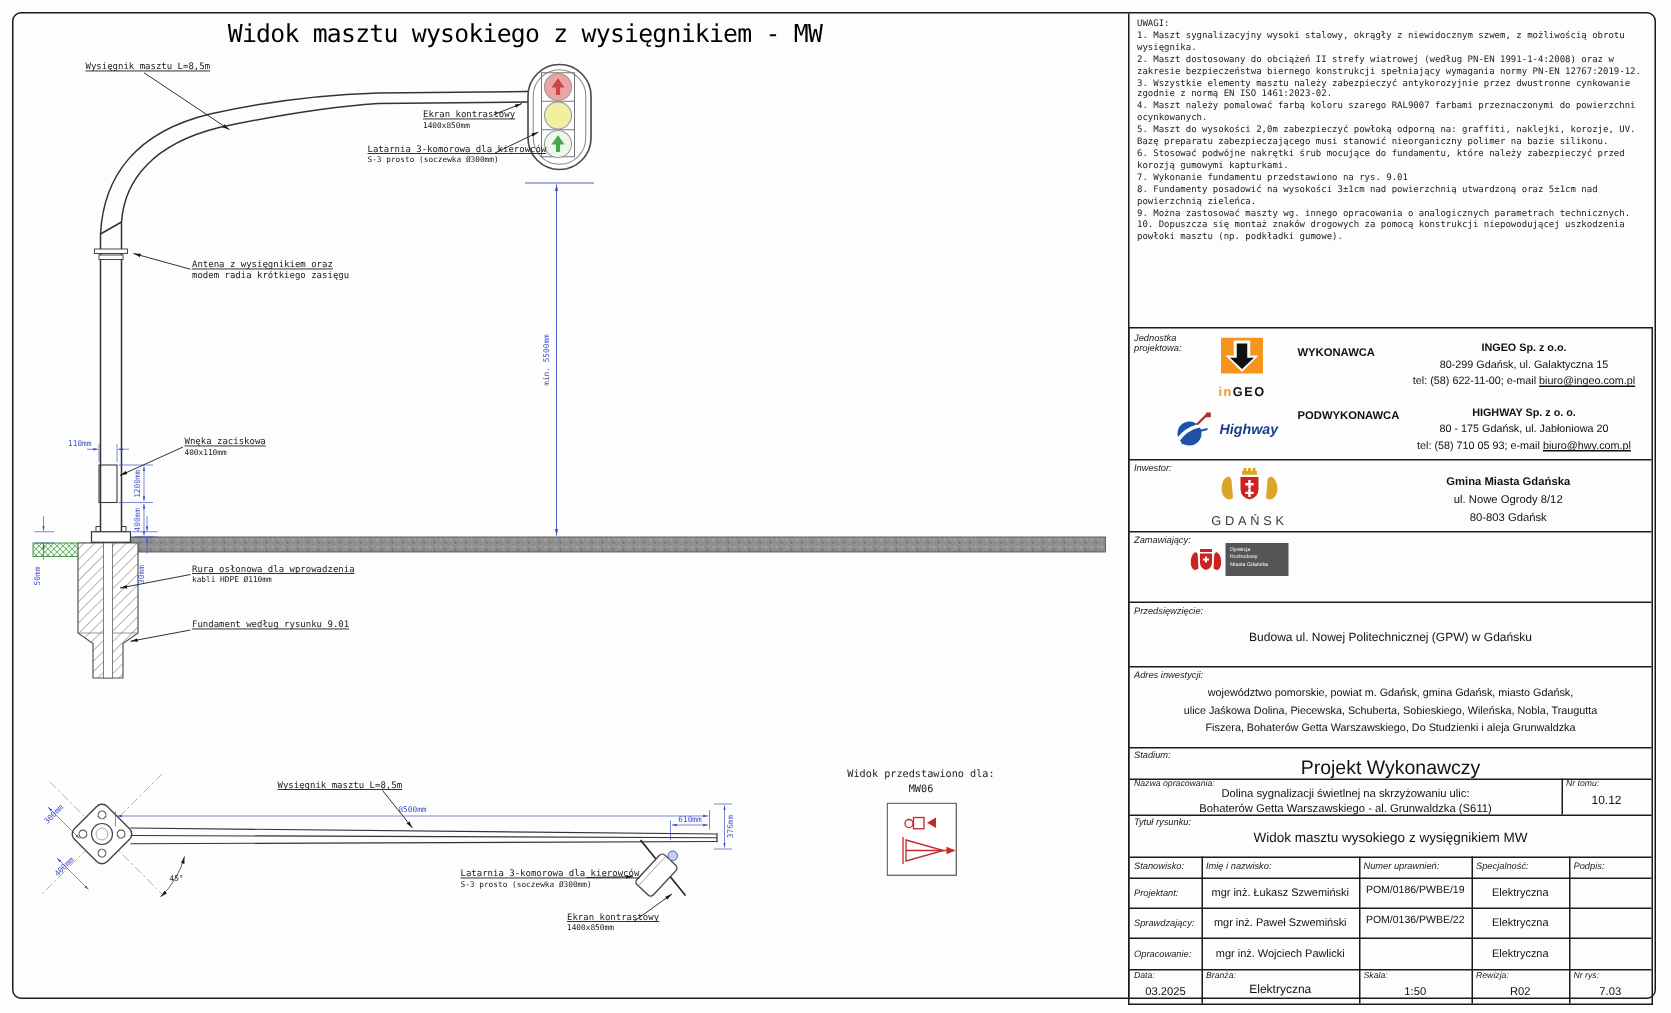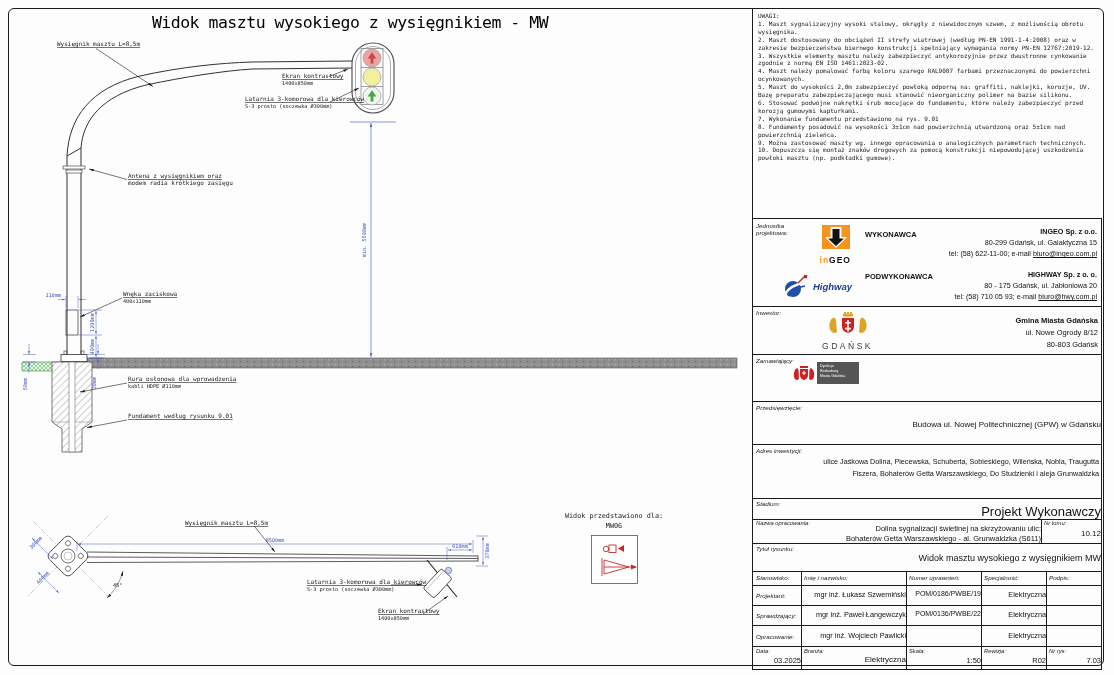--- a/index.html
+++ b/index.html
@@ -23,21 +23,21 @@
   .l5{font:5.2px "DejaVu Sans Mono",monospace;fill:#1a1a1a}
   .d5{font:5.2px "DejaVu Sans Mono",monospace;fill:#3c50c8}
   
   .tb{position:absolute;left:752px;top:218px;width:348px;height:450px;
       border:1px solid #1a1a1a;box-sizing:content-box;background:transparent}
   .hline{position:absolute;left:0;right:0;height:0;border-top:1px solid #1a1a1a}
   .vline{position:absolute;width:0;border-left:1px solid #1a1a1a}
   .it{position:absolute;font-style:italic;font-size:6.2px;color:#222}
   .it2{position:absolute;font-style:italic;font-size:5.8px;color:#222}
   .b{font-weight:bold}
-  .ctr{text-align:right}
+  .ctr{text-align:center}
   .abs{position:absolute}
   .email{text-decoration:underline}
   .ingeo-word{font-size:8.5px;font-weight:bold;letter-spacing:1px}
   .ingeo-word .o{color:#f7941d}
   .hw-word{font-style:italic;font-weight:bold;font-size:9.5px;color:#1a3e8c;margin-left:2px}
   .gd-word{font-size:8.5px;letter-spacing:2.5px;color:#3a3a3a;margin-top:1px}
   .drmg-dark{background:#555;color:#fff;font-size:3.5px;line-height:1.45;padding:2px 3px;width:42px;height:22px;box-sizing:border-box}
 </style>
 </head>
 <body>
@@ -371,20 +371,21 @@
         <div>Rozbudowy</div>
         <div>Miasta Gdańska</div>
       </div>
     </div>
 
     <div class="it" style="left:3px;top:185px">Przedsięwzięcie:</div>
     <div class="abs ctr" style="left:0;top:201px;width:348px;font-size:8px">Budowa ul. Nowej Politechnicznej (GPW) w Gdańsku</div>
 
     <div class="it" style="left:3px;top:228px">Adres inwestycji:</div>
     <div class="abs ctr" style="left:2px;top:237px;width:344px;font-size:7.2px;line-height:11.5px">
+      <div>województwo pomorskie, powiat m. Gdańsk, gmina Gdańsk, miasto Gdańsk,</div>
       <div>ulice Jaśkowa Dolina, Piecewska, Schuberta, Sobieskiego, Wileńska, Nobla, Traugutta</div>
       <div>Fiszera, Bohaterów Getta Warszawskiego, Do Studzienki i aleja Grunwaldzka</div>
     </div>
 
     <div class="it" style="left:3px;top:281px">Stadium:</div>
     <div class="abs ctr" style="left:0;top:285px;width:348px;font-size:13px">Projekt Wykonawczy</div>
 
     <div class="it2" style="left:3px;top:301px">Nazwa opracowania:</div>
     <div class="abs ctr" style="left:0;top:305px;width:288px;font-size:7.5px;line-height:9.5px">
       <div>Dolina sygnalizacji świetlnej na skrzyżowaniu ulic:</div>
@@ -401,21 +402,21 @@
     <div class="it" style="left:156px;top:355px">Numer uprawnień:</div>
     <div class="it" style="left:231px;top:355px">Specjalność:</div>
     <div class="it" style="left:296px;top:355px">Podpis:</div>
 
     <div class="it" style="left:3px;top:373px">Projektant:</div>
     <div class="abs ctr" style="left:48px;top:371px;width:105px;font-size:7.3px">mgr inż. Łukasz Szwemiński</div>
     <div class="abs ctr" style="left:153px;top:371px;width:75px;font-size:7px">POM/0186/PWBE/19</div>
     <div class="abs ctr" style="left:228px;top:371px;width:65px;font-size:7.3px">Elektryczna</div>
 
     <div class="it" style="left:3px;top:393px">Sprawdzający:</div>
-    <div class="abs ctr" style="left:48px;top:391px;width:105px;font-size:7.3px">mgr inż. Paweł Łangewczyk</div>
+    <div class="abs ctr" style="left:48px;top:391px;width:105px;font-size:7.3px">mgr inż. Paweł Szwemiński</div>
     <div class="abs ctr" style="left:153px;top:391px;width:75px;font-size:7px">POM/0136/PWBE/22</div>
     <div class="abs ctr" style="left:228px;top:391px;width:65px;font-size:7.3px">Elektryczna</div>
 
     <div class="it" style="left:3px;top:414px">Opracowanie:</div>
     <div class="abs ctr" style="left:48px;top:412px;width:105px;font-size:7.3px">mgr inż. Wojciech Pawlicki</div>
     <div class="abs ctr" style="left:228px;top:412px;width:65px;font-size:7.3px">Elektryczna</div>
 
     <div class="it2" style="left:3px;top:429px">Data:</div>
     <div class="it2" style="left:51px;top:429px">Branża:</div>
     <div class="it2" style="left:156px;top:429px">Skala:</div>

